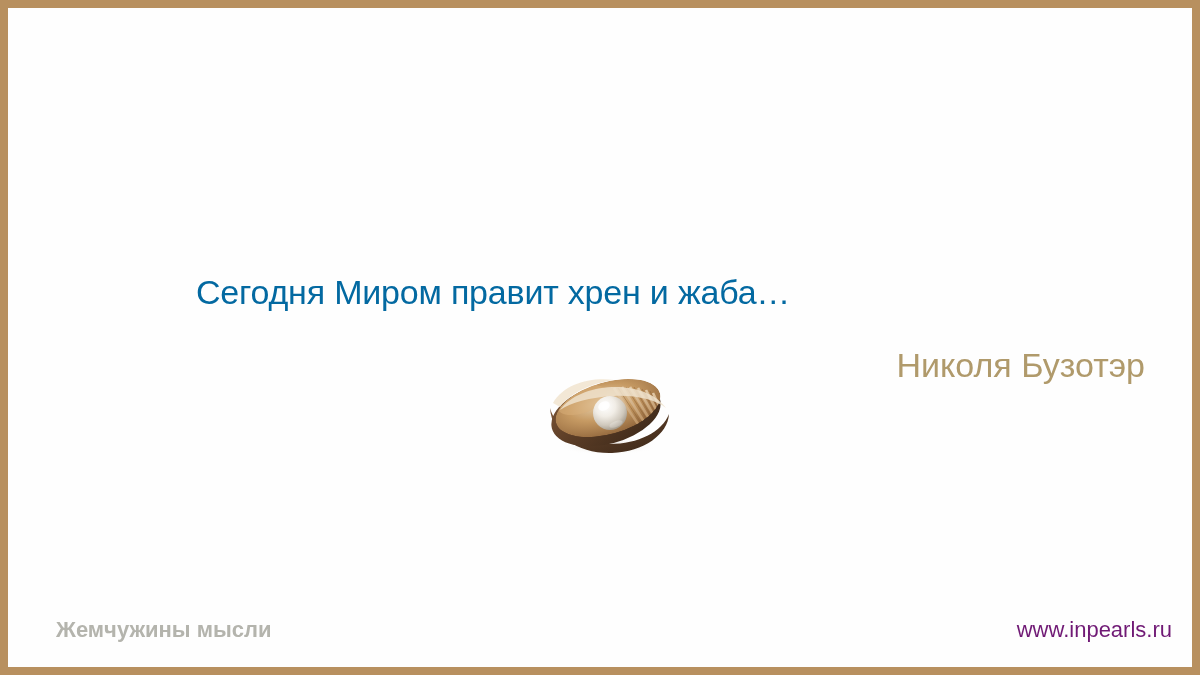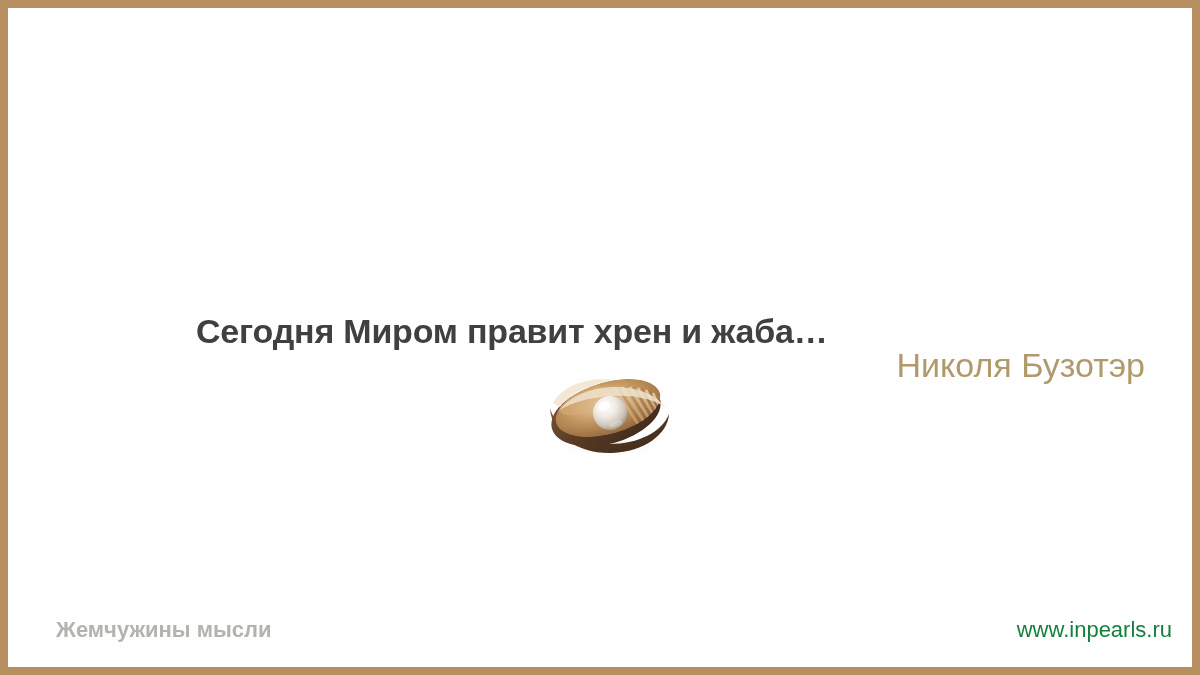--- a/index.html
+++ b/index.html
@@ -18,26 +18,25 @@
     border: 8px solid #b8905f;
     background: #fefefe;
     overflow: hidden;
   }
   .quote-line {
     position: absolute;
     left: 188px;
     top: 262px;
     width: 920px;
     font-size: 34px;
-    font-weight: bold;
-    color: #404040;
+    font-weight: normal;
+    color: #0369a1;
     letter-spacing: -0.2px;
     line-height: 44px;
     white-space: nowrap;
-    margin-top: 39px;
   }
   .author-line {
     position: absolute;
     right: 47px;
     top: 335px;
     font-size: 34px;
     font-weight: normal;
     color: #b09a6b;
     line-height: 44px;
     white-space: nowrap;
@@ -59,21 +58,21 @@
     line-height: 26px;
     white-space: nowrap;
     margin-left: 28px;
   }
   .footer-right {
     position: absolute;
     right: 20px;
     bottom: 24px;
     font-size: 22px;
     font-weight: normal;
-    color: #15803d;
+    color: #701a75;
     line-height: 26px;
     white-space: nowrap;
   }
 </style>
 </head>
 <body>
 
 <div class="card">
 
   <div class="quote-line">Сегодня Миром правит хрен и жаба…</div>

